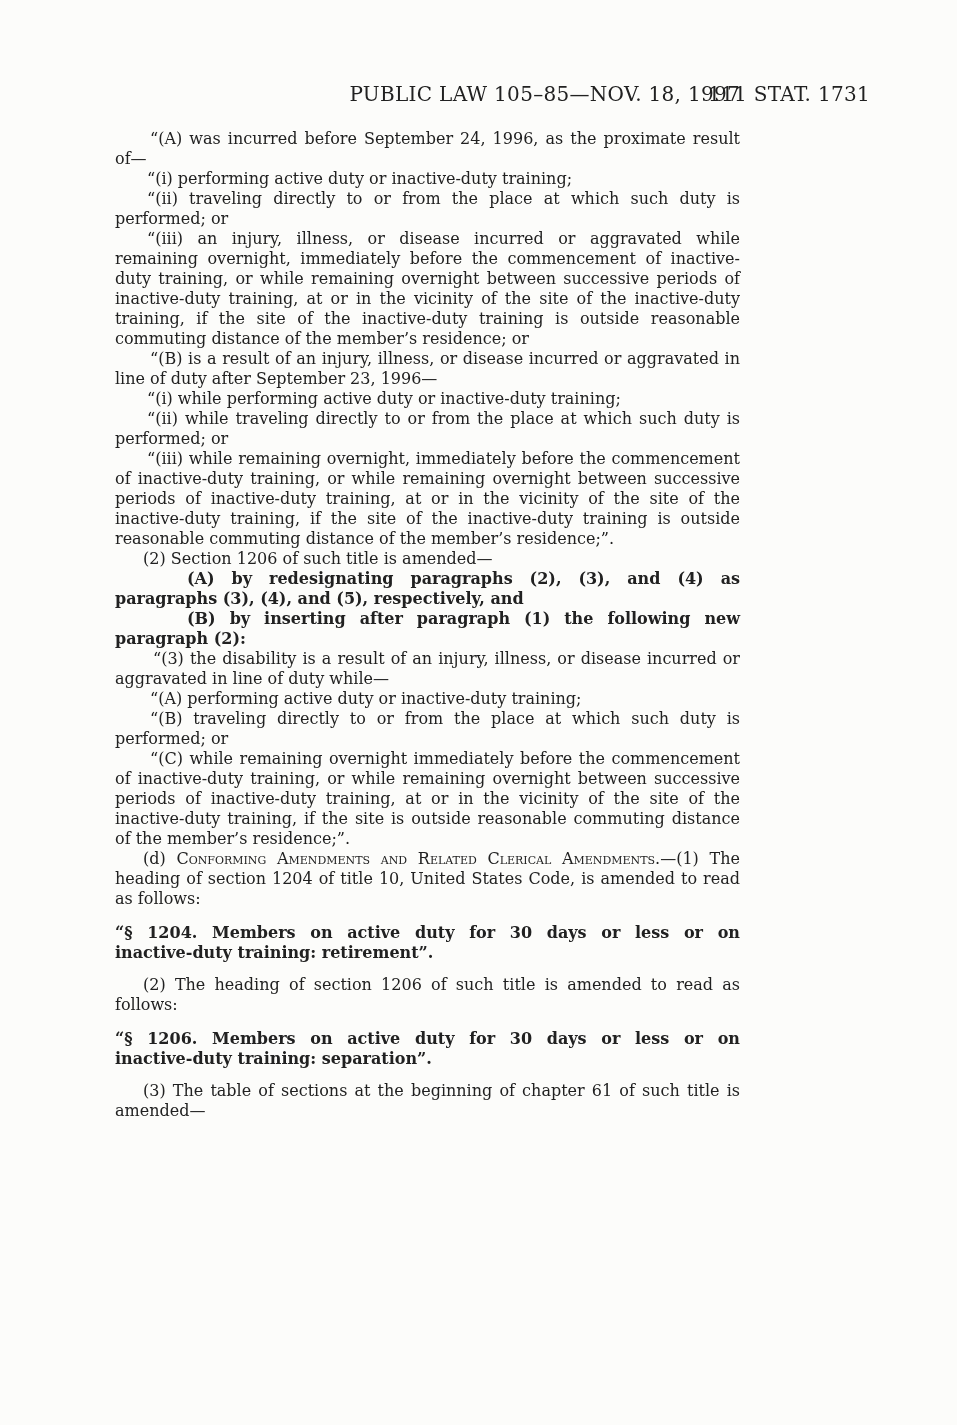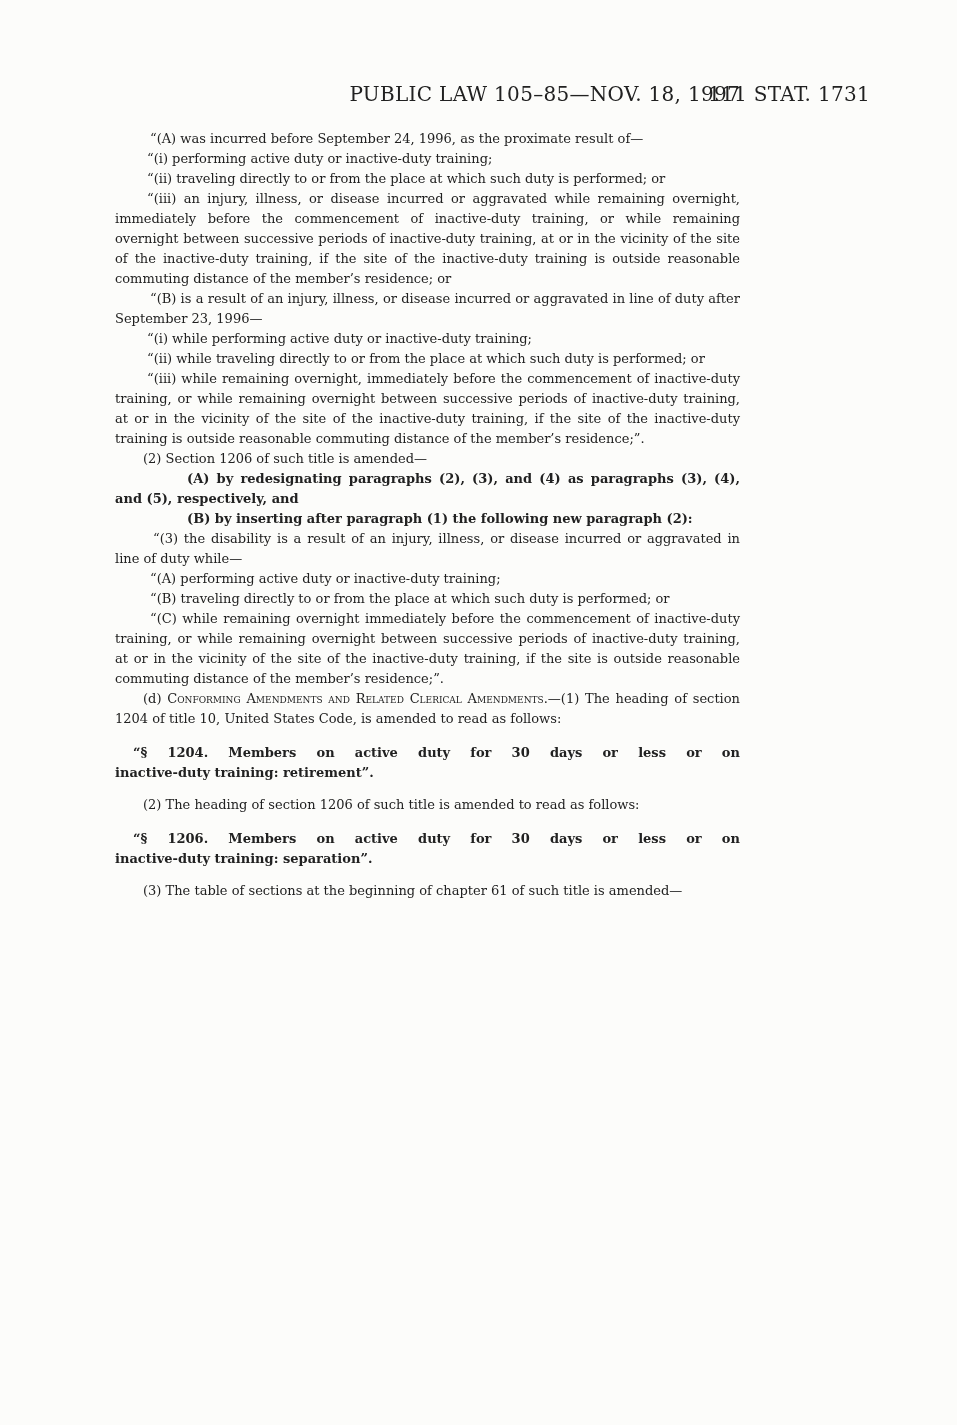--- a/index.html
+++ b/index.html
@@ -41,42 +41,41 @@
     right: 10px;
     top: 0;
     white-space: nowrap;
     letter-spacing: 0.3px;
   }
   .page-body {
     position: absolute;
     top: 129px;
     left: 115px;
     width: 625px;
-    font-size: 13px;
+    font-size: 16px;
     line-height: 20px;
     text-align: justify;
     hyphens: auto;
     -webkit-hyphens: auto;
   }
   .page-body p { margin: 0; }
   
   .p1  { text-indent: 28px; }                      
   .p1q { text-indent: 38px; }                      
   .p2  { text-indent: 72px; font-weight: bold; }                      
   .q2  { margin-left: 73px;  text-indent: 35px; }  
   .q3  { margin-left: 106px; text-indent: 32px; }  
   .sc  { font-variant: small-caps; }
   .heading {
     font-weight: bold;
     margin: 14px 0 12px 0;
   }
   .heading .h-line1 {
     text-align: justify;
     text-align-last: justify;
-    margin-left: 18px;
     -moz-text-align-last: justify;
   }
   .heading .h-line2 {
     text-align: left;
   }
 </style>
 </head>
 <body>
 
 <div class="page">

